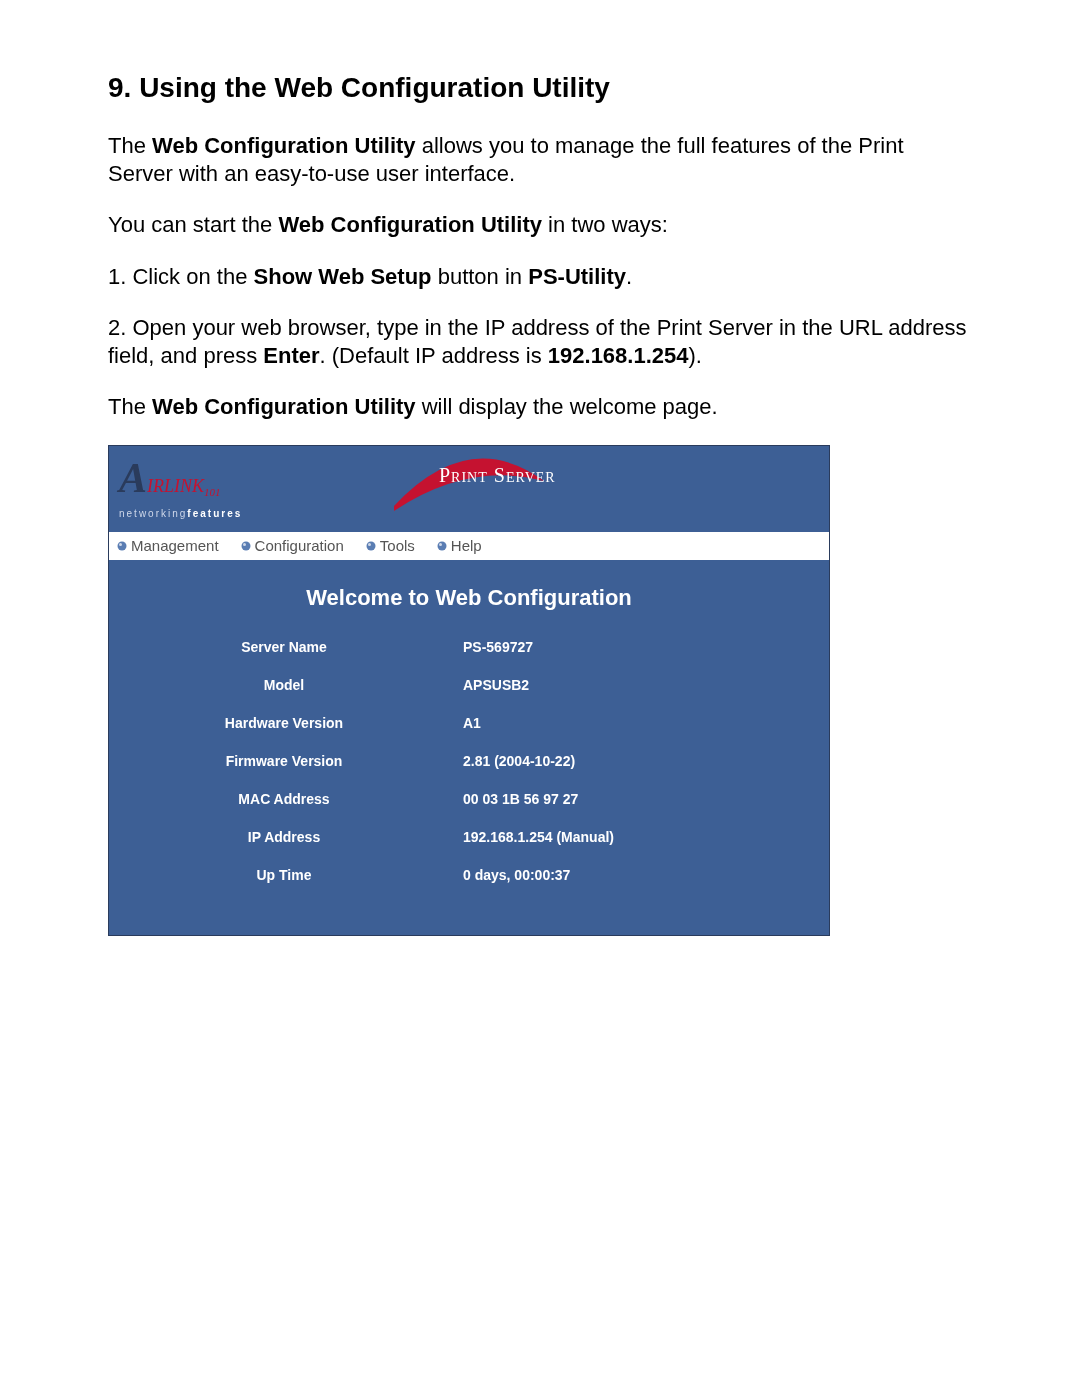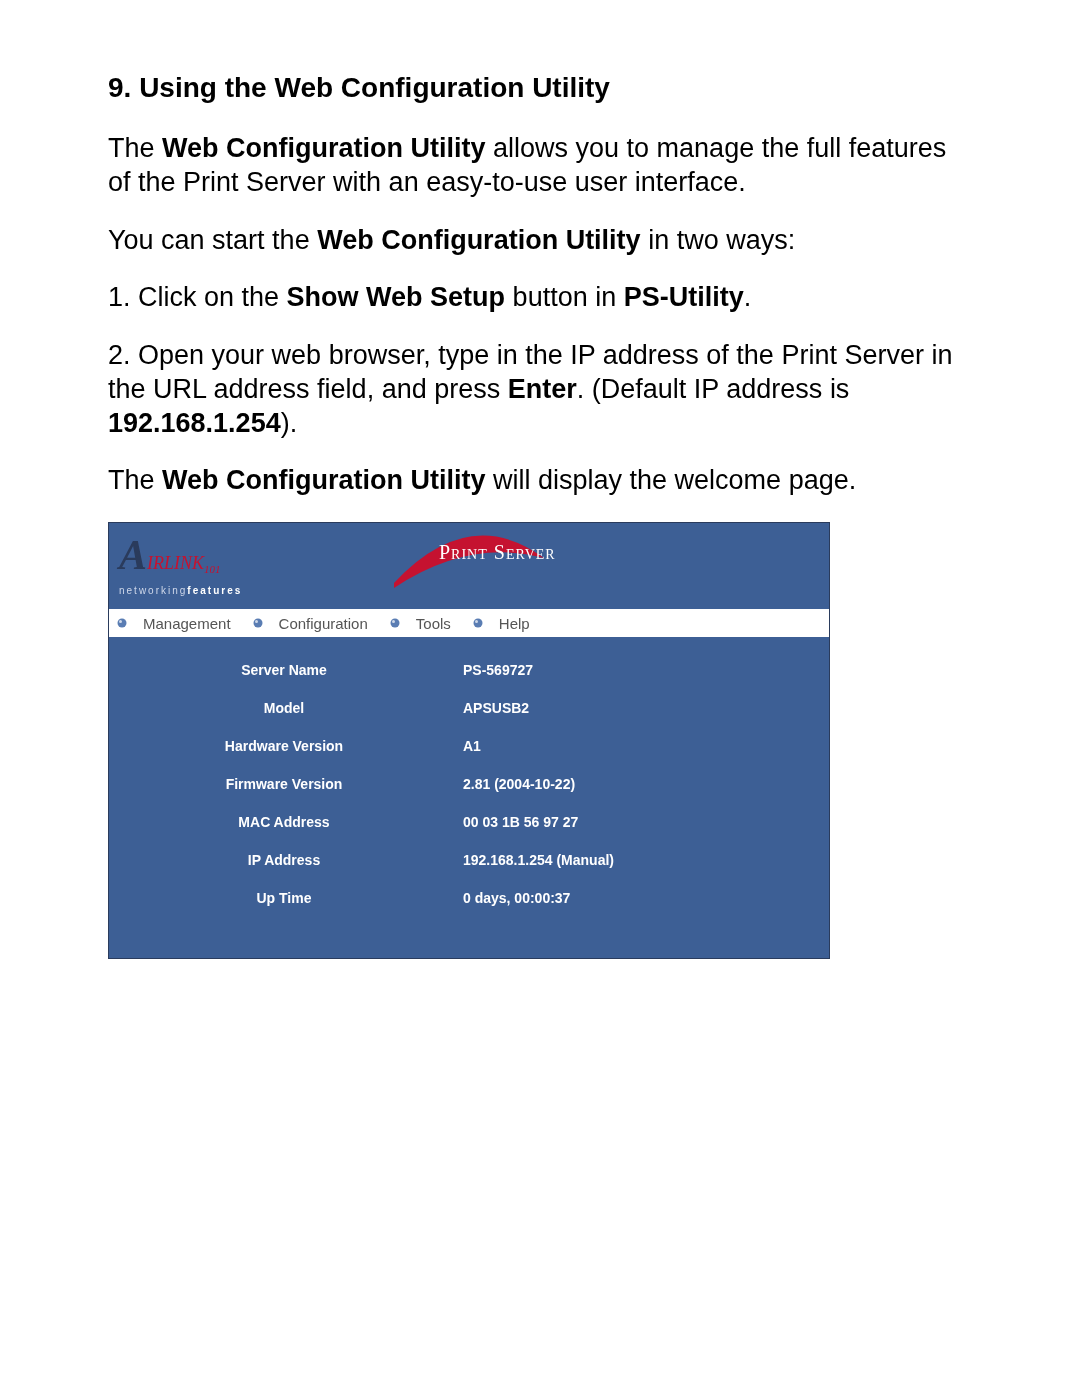--- a/index.html
+++ b/index.html
@@ -12,21 +12,21 @@
   }
   .page {
     padding: 72px 108px 60px 108px;
   }
   h2.section-title {
     font-size: 28px;
     font-weight: bold;
     margin: 0 0 28px 0;
   }
   p.body {
-    font-size: 27px;
+    font-size: 22px;
     line-height: 1.25;
     margin: 8px 0 24px 0;
   }
   .bold { font-weight: bold; }
   .screenshot {
     margin-top: 6px;
     width: 720px;
     background: #3d5f95;
     border: 1px solid #2a3b5c;
   }
@@ -79,21 +79,21 @@
     display: flex;
     align-items: center;
     padding: 0 8px;
     gap: 22px;
     font-size: 15px;
     color: #555;
   }
   .menu-item {
     display: inline-flex;
     align-items: center;
-    gap: 16px;
+    gap: 4px;
     cursor: pointer;
   }
   .bullet-icon {
     width: 10px; height: 10px;
   }
   .welcome-area {
     padding: 25px 10px 30px 10px;
   }
   .welcome-title {
     text-align: center;
@@ -191,20 +191,21 @@
       <span class="menu-item">
         <svg class="bullet-icon" viewBox="0 0 10 10">
             <circle cx="5" cy="5" r="4.5" fill="#5a7db3"></circle>
             <circle cx="3.5" cy="3.5" r="1.5" fill="#fff" opacity="0.7"></circle>
           </svg>
         <span>Help</span>
       </span>
     </div>
 
     <div class="welcome-area">
+      <div class="welcome-title">Welcome to Web Configuration</div>
 
       <div class="info-row">
         <div class="info-label">Server Name</div>
         <div class="info-value">PS-569727</div>
       </div>
       <div class="info-row">
         <div class="info-label">Model</div>
         <div class="info-value">APSUSB2</div>
       </div>
       <div class="info-row">

